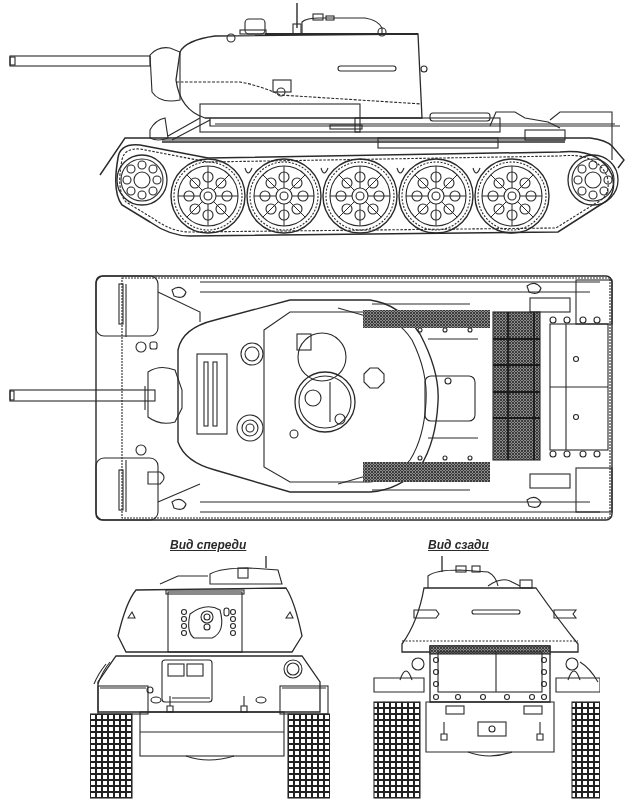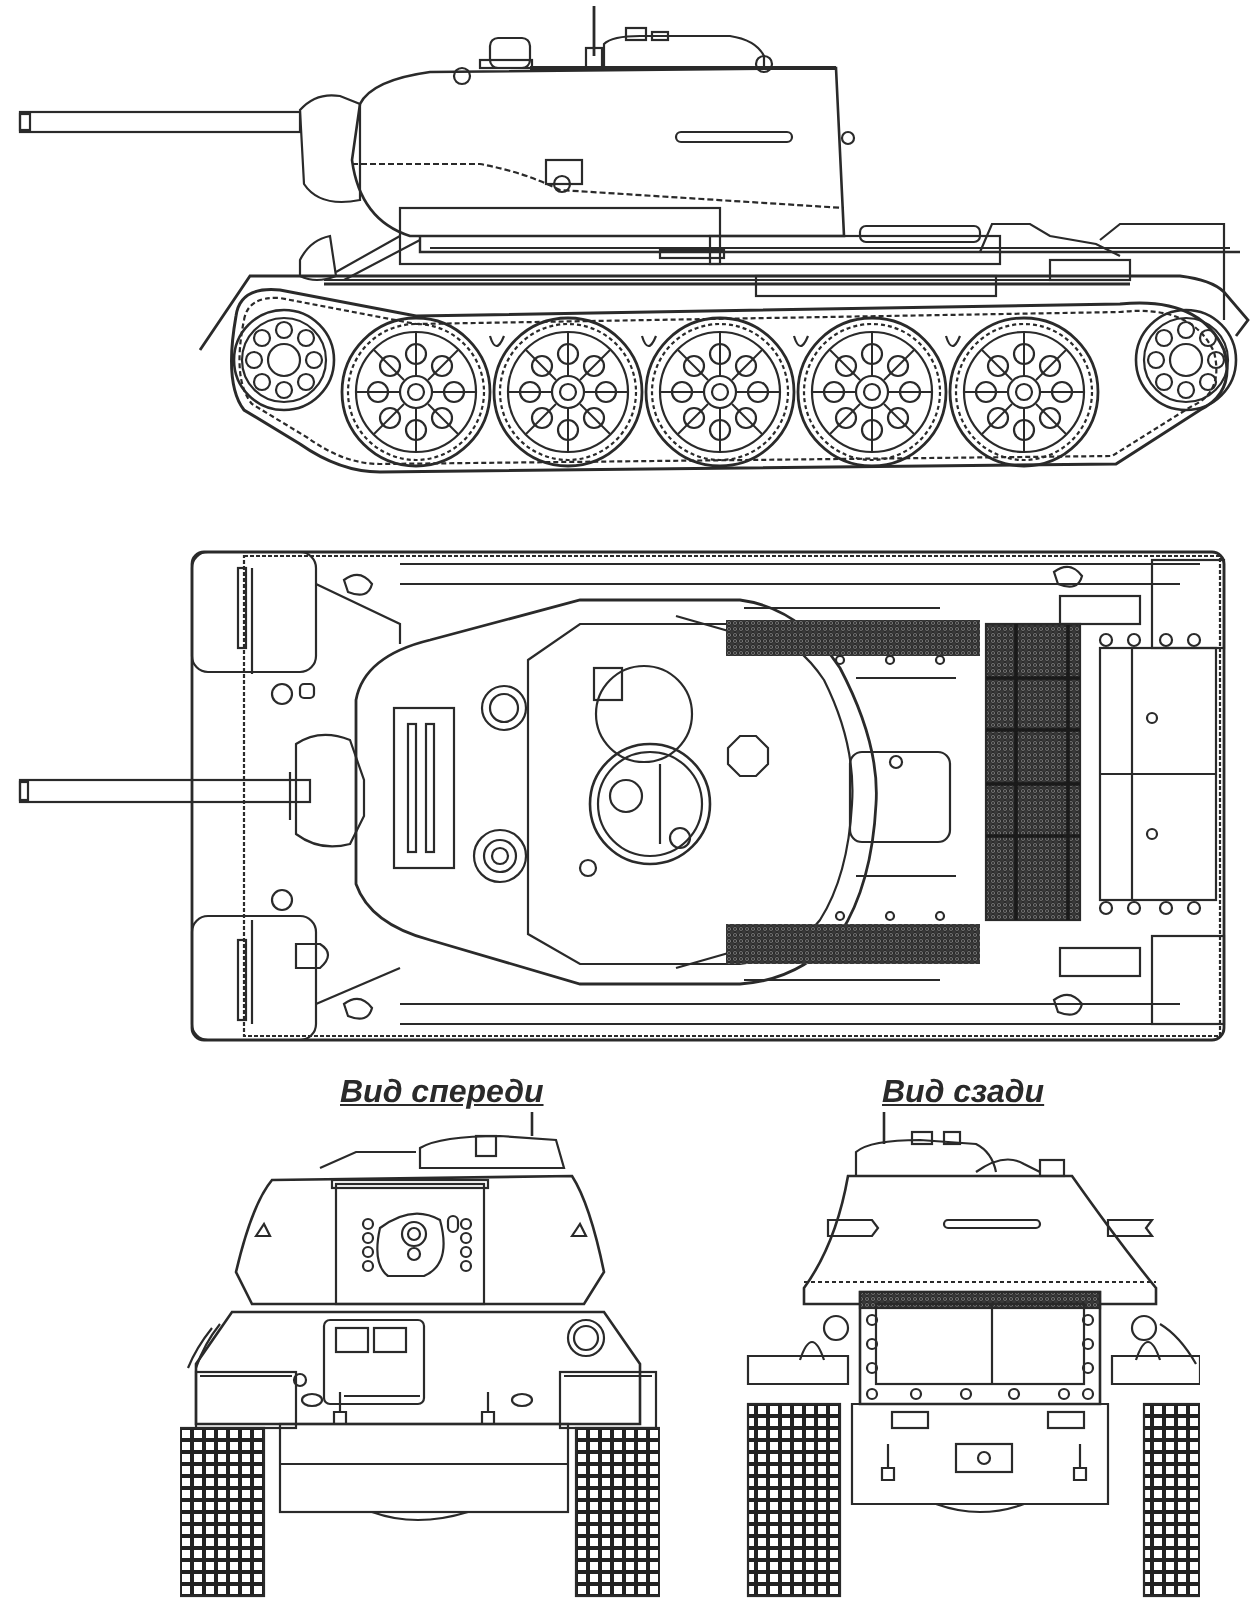--- a/index.html
+++ b/index.html
@@ -1,21 +1,21 @@
 <!DOCTYPE html>
 <html><head>
 <meta charset="utf-8">
 <style>
   html, body { margin: 0; padding: 0; background: #ffffff; }
   body { width: 630px; height: 800px; position: relative; overflow: hidden;
          font-family: "Liberation Sans", sans-serif; }
   .view { position: absolute; }
   .view svg { display: block; }
   .caption { position: absolute; font-family: "Liberation Sans", sans-serif;
-             font-weight: bold; font-style: italic; font-size: 16px;
+             font-weight: bold; font-style: italic; font-size: 12px;
              color: #2a2a2a; text-decoration: underline; white-space: nowrap; }
   .watermark { position: absolute; color: #f0f0f0; font-size: 11px; font-weight: bold; }
 </style>
 </head>
 <body>
 
 <div class="watermark" style="left:14px;top:6px;"></div>
 <div class="watermark" style="left:590px;top:6px;"></div>
 
 <div class="view" style="left:0;top:0;">
@@ -220,21 +220,21 @@
       <rect x="530" y="212" width="40" height="14"></rect>
   <rect x="576" y="18" width="36" height="44"></rect>
       <rect x="576" y="206" width="36" height="44"></rect>
 
   <line x1="372" y1="42" x2="470" y2="42"></line>
       <line x1="372" y1="228" x2="470" y2="228"></line>
 </svg>
 </div>
 
 <div class="caption" style="left:170px;top:538px;">Вид спереди</div>
-<div class="caption" style="left:441px;top:538px;">Вид сзади</div>
+<div class="caption" style="left:428px;top:538px;">Вид сзади</div>
 
 <div class="view" style="left:90px;top:552px;">
 <svg width="240" height="248" viewBox="0 0 240 248" fill="none" stroke="#2a2a2a" stroke-width="1.1">
   <defs>
     <pattern id="trackgrid" width="6" height="6" patternUnits="userSpaceOnUse">
       <rect width="6" height="6" fill="#ffffff"></rect>
       <rect x="0.5" y="0.5" width="5" height="5" stroke="#222" stroke-width="1"></rect>
     </pattern>
   </defs>
 

